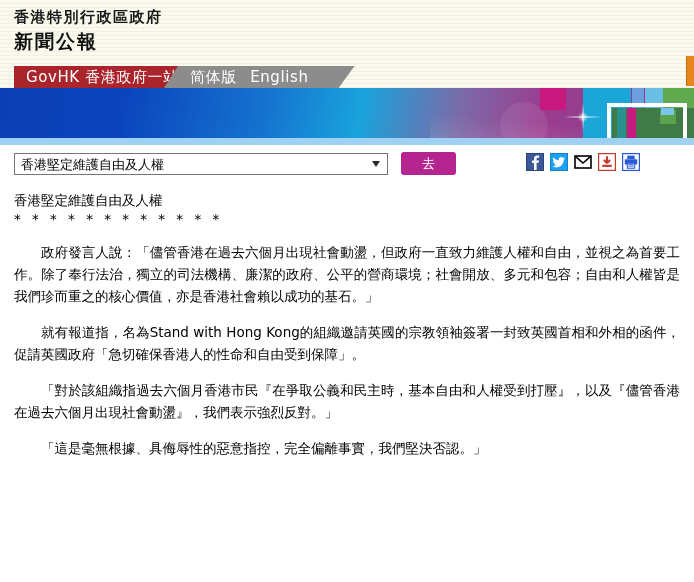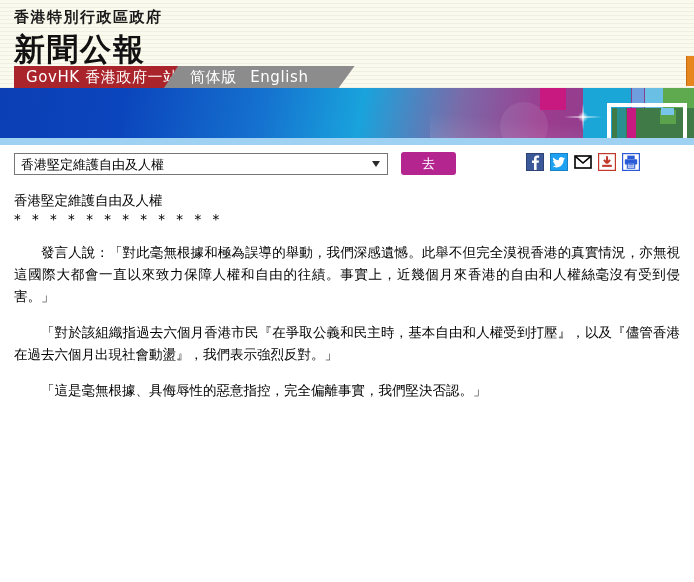--- a/index.html
+++ b/index.html
@@ -36,21 +36,21 @@
     font-size: 15px;
     font-weight: bold;
     letter-spacing: 1.5px;
     color: #1a1a1a;
     font-family: "DejaVu Sans", "Liberation Sans", sans-serif;
   }
   .masthead .pubtitle {
     position: absolute;
     left: 14px;
     top: 29px;
-    font-size: 31px;
+    font-size: 19px;
     font-weight: bold;
     letter-spacing: 2px;
     color: #111111;
   }
   .masthead .side-tab {
     position: absolute;
     right: 0px;
     top: 56px;
     width: 7px;
     height: 30px;
@@ -348,17 +348,18 @@
       <rect x="5.3" y="10.2" width="7.4" height="5" fill="#ffffff" stroke="#2a5bd7" stroke-width="1.1"></rect>
       <path d="M6.3 11.6 h5.4 M6.3 13.1 h5.4" stroke="#2a5bd7" stroke-width="0.9"></path>
     </svg>
   </div>
 </div>
 
 <div class="article">
   <p class="headline">香港堅定維護自由及人權</p>
   <p class="stars">* * * * * * * * * * * *</p>
 
-  <p class="para">發言人說：「對此毫無根據和極為誤導的舉動，我們深感遺憾。此舉不但完全漠視香港的真實情況，亦無視這國際大都會一直以來致力保障人權和自由的往績。事實上，近幾個月來香港的自由和人權絲毫沒有受到侵害。」</p>
+  <p class="para">政府發言人說：「儘管香港在過去六個月出現社會動盪，但政府一直致力維護人權和自由，並視之為首要工作。除了奉行法治，獨立的司法機構、廉潔的政府、公平的營商環境；社會開放、多元和包容；自由和人權皆是我們珍而重之的核心價值，亦是香港社會賴以成功的基石。」</p>
+  <p class="para">就有報道指，名為Stand with Hong Kong的組織邀請英國的宗教領袖簽署一封致英國首相和外相的函件，促請英國政府「急切確保香港人的性命和自由受到保障」。</p>
   <p class="para">「對於該組織指過去六個月香港市民『在爭取公義和民主時，基本自由和人權受到打壓』，以及『儘管香港在過去六個月出現社會動盪』，我們表示強烈反對。」</p>
   <p class="para">「這是毫無根據、具侮辱性的惡意指控，完全偏離事實，我們堅決否認。」</p>
 
 </div>
 
 </body></html>

